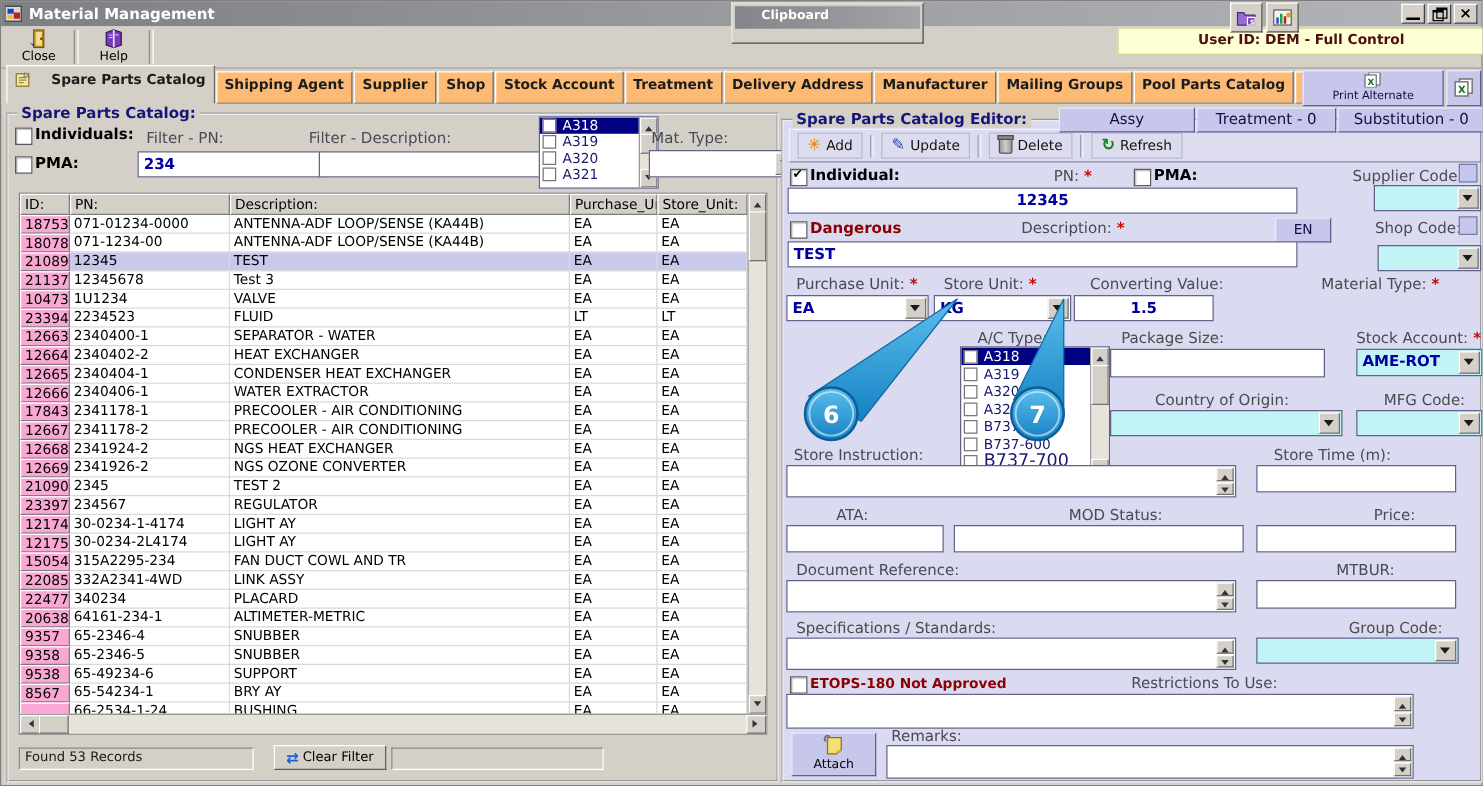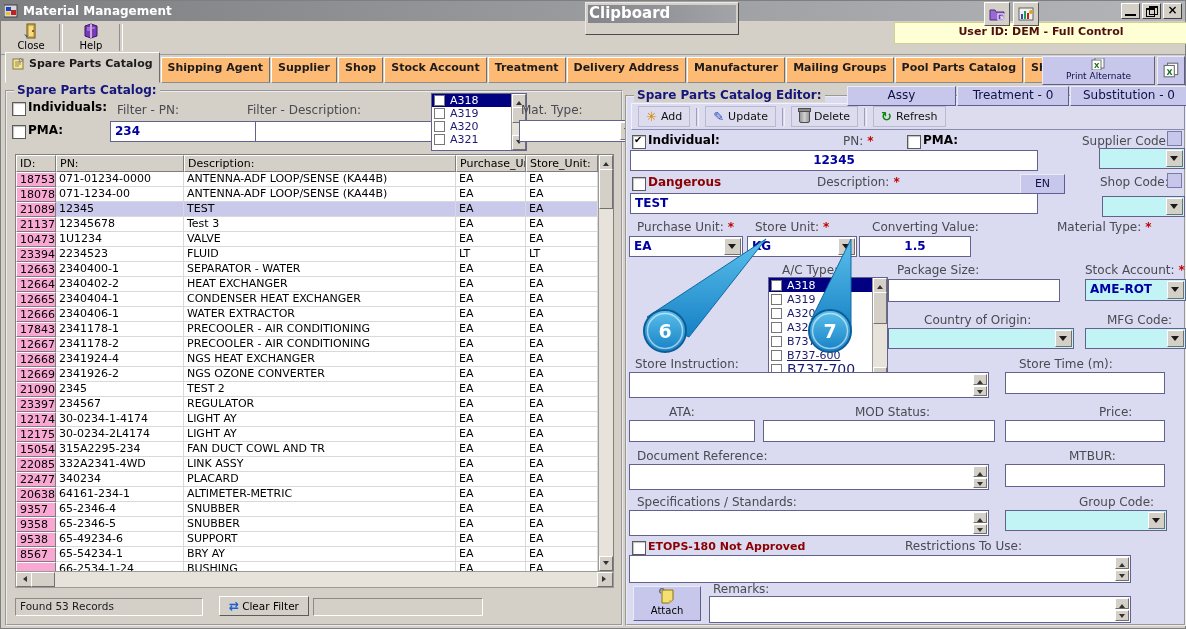--- a/index.html
+++ b/index.html
@@ -18,35 +18,35 @@
   .glyph-restore::after{content:"";position:absolute;left:3px;top:4px;width:7px;height:6px;border:1px solid #000;border-top-width:2px}
   .glyph-restore::before{content:"";position:absolute;left:6px;top:2px;width:7px;height:6px;border:1px solid #000;border-top-width:2px;background:#d4d0c8}
   .glyph-close::after{content:"×";font-size:12px;line-height:12px}
   .mini-icons{position:absolute;left:984px;top:2px;display:flex;gap:3px;z-index:30}
   .mini-btn{width:24px;height:22px;background:#d4d0c8;border:1px solid;border-color:#fff #555 #555 #fff;
     display:flex;align-items:center;justify-content:center}
   
   .clipboard{position:absolute;left:585px;top:2px;width:148px;height:27px;z-index:25;
     background:#d4d0c8;border:1px solid;border-color:#e9e9e9 #4c4c4c #4c4c4c #e9e9e9;padding:2px}
   .clipboard-cap{height:16px;background:linear-gradient(90deg,#84858a,#a3a4a8);color:#fff;
-    font-weight:bold;font-size:15px;padding:1px 1px;line-height:14px}
+    font-weight:bold;font-size:10px;padding:1px 21px;line-height:14px}
   
   .app-toolbar{position:absolute;left:1px;top:21px;right:1px;height:33px;background:#d4d0c8;
     border-bottom:1px solid #9a9a9a}
   .tb-big{position:absolute;top:2px;width:44px;height:29px;text-align:center;font-size:10px;color:#000}
   .tb-big .ic{display:block;height:17px}
   .tb-sep{position:absolute;top:3px;width:2px;height:27px;border-left:1px solid #8f8f8f;border-right:1px solid #fff}
   .user-banner{position:absolute;left:893px;top:1px;width:292px;height:20px;background:#ffffd6;
     border:1px solid #cfcf96;color:#4d0f0f;font-weight:bold;font-size:11px;text-align:center;line-height:18px}
   
   .tabbar{position:absolute;left:1px;top:55px;right:1px;height:29px;background:#d4d0c8}
   .tabs{position:absolute;left:4px;bottom:1px;display:flex;align-items:flex-end}
   .tab{height:21px;background:#fdba74;border:1px solid;border-color:#fff #6e6e6e #8c8c8c #fff;
     padding:3px 6px 0 6px;font-weight:bold;font-size:11px;color:#1c1c1c;white-space:nowrap;margin-right:1px}
-  .tab.active{height:25px;background:#d4d0c8;border-bottom-color:#d4d0c8;display:flex;gap:4px;align-items:flex-start;padding-top:4px}
+  .tab.active{height:25px;background:#d4d0c8;border-bottom-color:#d4d0c8;display:flex;gap:16px;align-items:flex-start;padding-top:4px}
   .btn-lav{position:absolute;background:#c7c7ec;border:1px solid;border-color:#eaeafa #5d5d92 #5d5d92 #eaeafa;
     text-align:center;color:#101048;font-size:9px;cursor:default}
   
   .fs{position:absolute;border:2px groove #ececec}
   .fs-left{left:5px;top:90px;width:614px;height:532px;background:#d4d0c8}
   .fs-right{left:625px;top:95px;width:557px;height:527px;background:#dadaf0}
   .legend{position:absolute;font-weight:bold;font-size:12px;color:#16167a;background:#d4d0c8;padding:0 3px;z-index:5}
   
   .lbl{position:absolute;color:#4a4a52;font-size:12px;white-space:nowrap}
   .blbl{position:absolute;color:#000;font-weight:bold;font-size:12px;white-space:nowrap}
@@ -359,21 +359,21 @@
         </div>
         <div class="trow">
           <div class="td idc">12667</div>
           <div class="td">2341178-2</div>
           <div class="td">PRECOOLER - AIR CONDITIONING</div>
           <div class="td">EA</div>
           <div class="td">EA</div>
         </div>
         <div class="trow">
           <div class="td idc">12668</div>
-          <div class="td">2341924-4</div>
+          <div class="td">2341924-2</div>
           <div class="td">NGS HEAT EXCHANGER</div>
           <div class="td">EA</div>
           <div class="td">EA</div>
         </div>
         <div class="trow">
           <div class="td idc">12669</div>
           <div class="td">2341926-2</div>
           <div class="td">NGS OZONE CONVERTER</div>
           <div class="td">EA</div>
           <div class="td">EA</div>
@@ -572,21 +572,21 @@
         <span>A320</span>
       </div>
       <div class="lb-item" style="height: 14px; font-size: 11px;">
         <span class="lb-cb"></span>
         <span>A321</span>
       </div>
       <div class="lb-item" style="height: 14px; font-size: 11px;">
         <span class="lb-cb"></span>
         <span>B737</span>
       </div>
-      <div class="lb-item" style="height: 14px; font-size: 11px; text-decoration: underline;">
+      <div class="lb-item" style="height: 14px; font-size: 11px;">
         <span class="lb-cb"></span>
         <span>B737-600</span>
       </div>
       <div class="lb-item" style="height: 14px; font-size: 14px;">
         <span class="lb-cb"></span>
         <span>B737-700</span>
       </div>
     </div>
 
   <div class="lbl" style="left:270px;top:166px">Package Size:</div>

